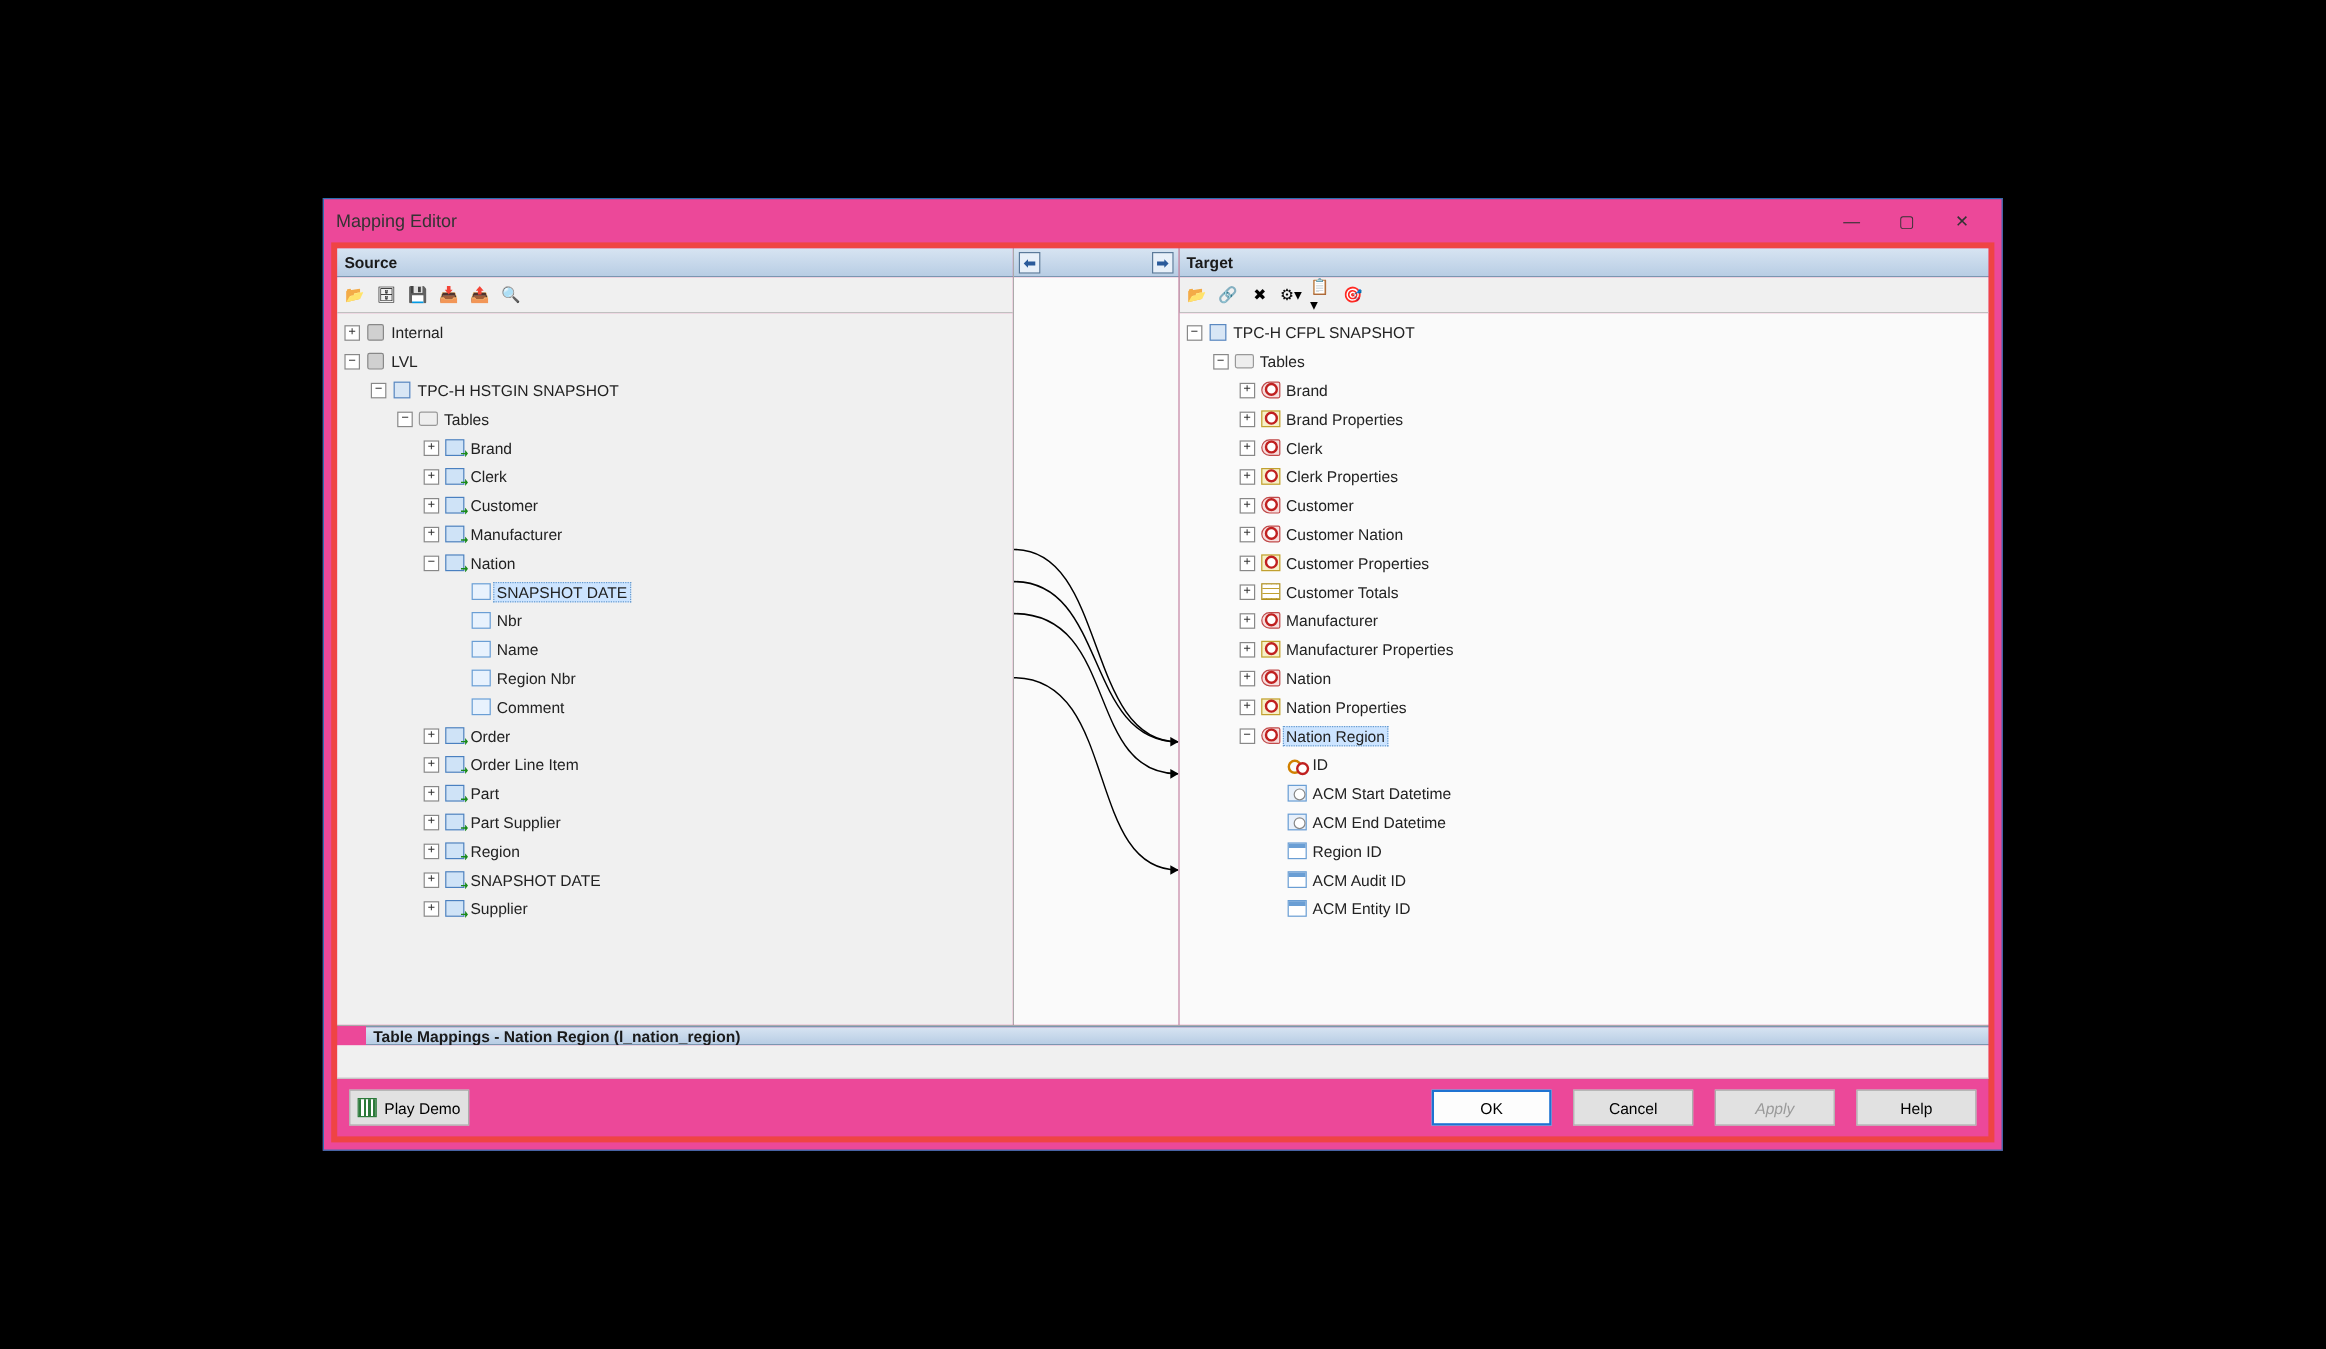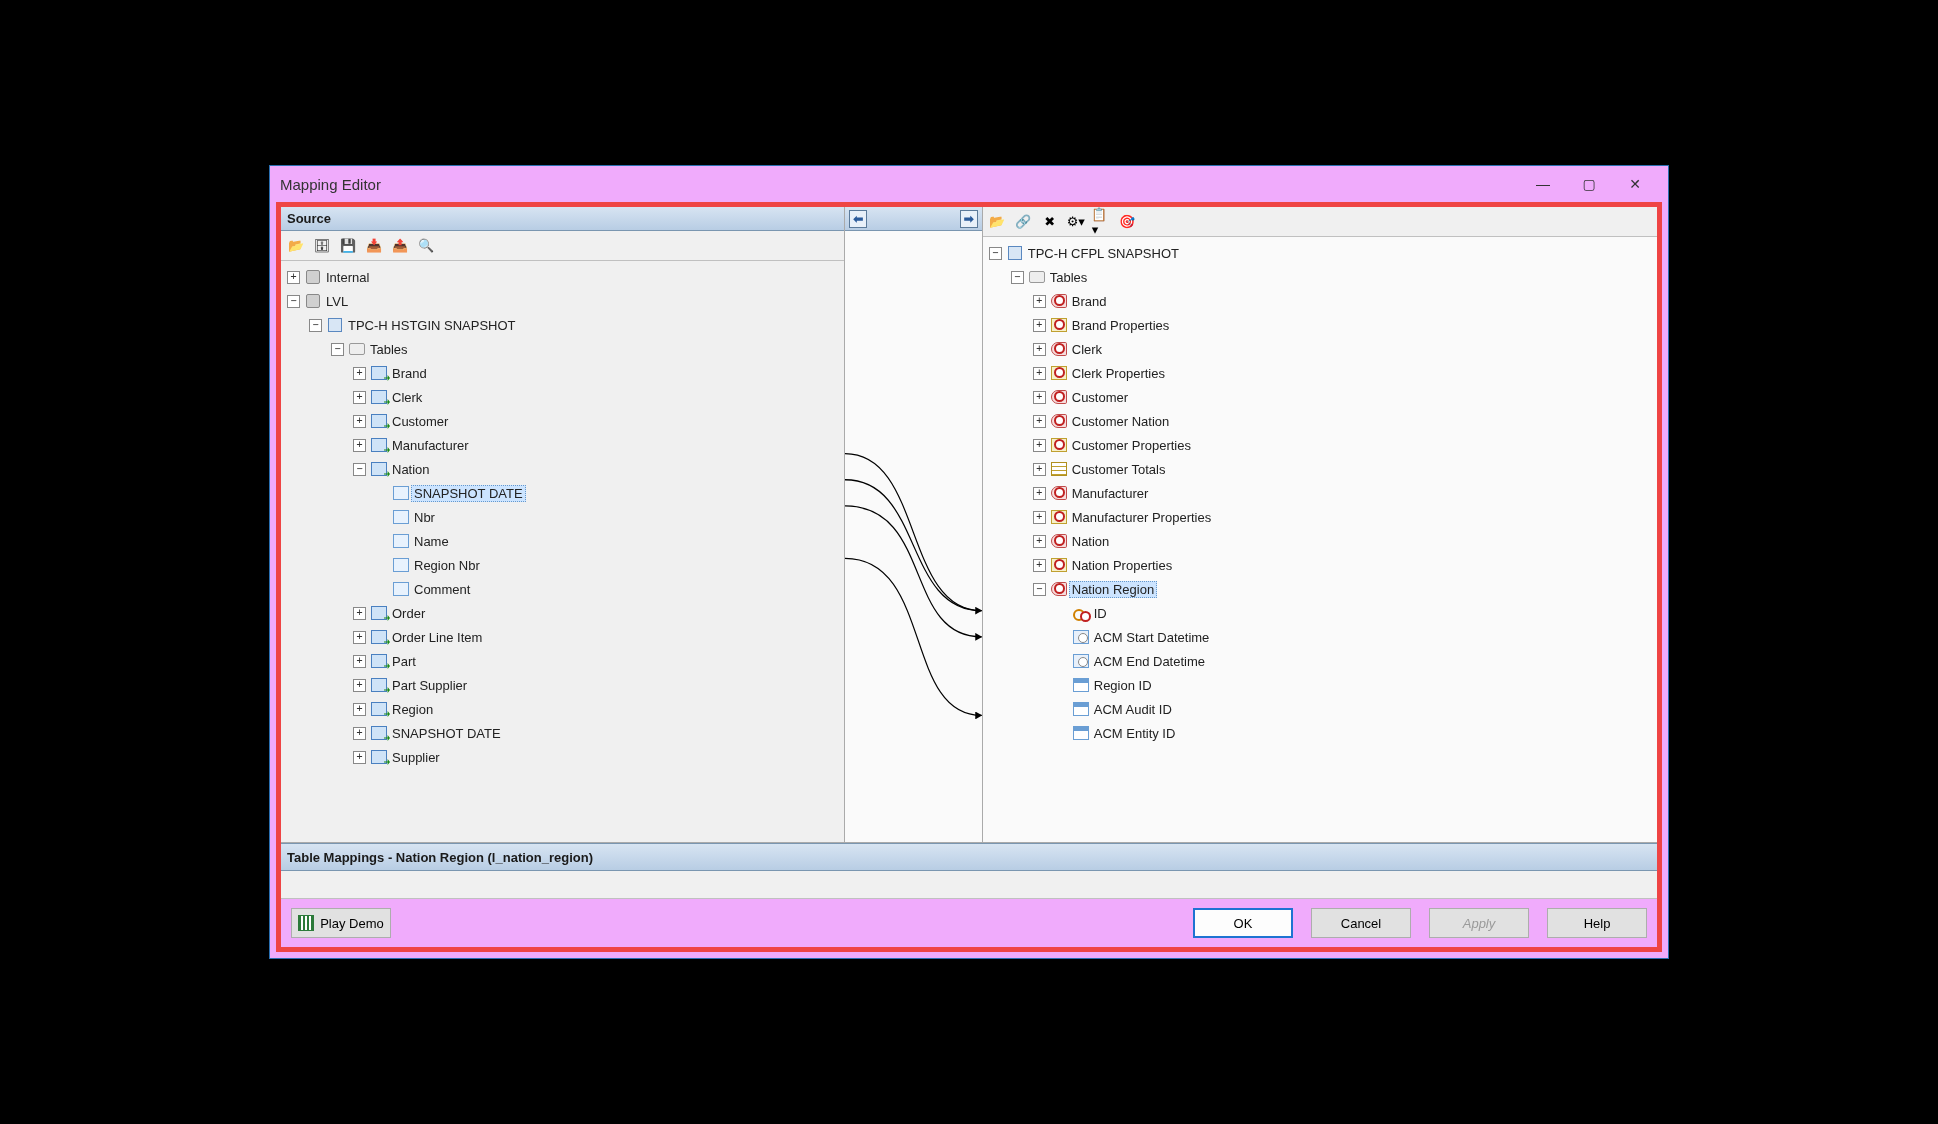--- a/index.html
+++ b/index.html
@@ -1,17 +1,17 @@
 <!DOCTYPE html>
 <html><head>
 <meta charset="utf-8">
 <style>
   * { box-sizing: border-box; margin: 0; padding: 0; font-family: "Segoe UI", Tahoma, sans-serif; }
   body { background: #000; display: flex; align-items: center; justify-content: center; height: 100vh; }
-  .window { width: 1400px; height: 794px; background: #f0abfc; border: 1px solid #2a6fb0; display: flex; flex-direction: column; }
+  .window { width: 1400px; height: 794px; background: #ec4899; border: 1px solid #2a6fb0; display: flex; flex-direction: column; }
   .titlebar { height: 36px; display:flex; align-items:center; padding: 0 10px; font-size: 15px; color: #333; }
   .titlebar .title { flex:1; }
   .win-controls { display:flex; gap:0; }
   .win-btn { width:46px; height:30px; display:flex; align-items:center; justify-content:center; font-size:14px; cursor:pointer; }
 
   .content { flex:1; display:flex; flex-direction:column; border:5px solid #ef4444; margin:0 6px 6px 6px; }
   .upper { flex:1; display:flex; border-bottom:1px solid #aaa; min-height:0; }
   .panel { display:flex; flex-direction:column; border-right:1px solid #aaa; min-width:0; }
   .panel:last-child { border-right:none; }
   .panel-source { flex: 0 0 41%; }
@@ -57,21 +57,21 @@
   .ic-key { width:16px; height:14px; position:relative; }
   .ic-key::before { content:""; position:absolute; left:0; top:3px; width:8px; height:8px; border:2px solid #d08000; border-radius:50%; }
   .ic-key::after { content:""; position:absolute; right:-2px; bottom:-2px; width:7px; height:7px; border:2px solid #c02020; border-radius:50%; background:#fff; }
   .ic-small-tbl { width:16px; height:14px; border:1px solid #6a9ed4; background:linear-gradient(#6a9ed4 0 4px, #fff 4px 100%); }
   .ic-small-tbl-q { width:16px; height:14px; border:1px solid #6a9ed4; background:linear-gradient(#6a9ed4 0 4px, #fff 4px 100%); position:relative; }
   .ic-small-tbl-q::after { content:"?"; position:absolute; right:-2px; bottom:-4px; font-size:9px; color:#c02020; font-weight:bold; }
 
   .middle-body { flex:1; position:relative; background:#fafafa; }
   .middle-body svg { position:absolute; inset:0; width:100%; height:100%; }
 
-  .table-mappings-hdr { height:28px; background:linear-gradient(#d7e4f2,#b8cde4); border-top:1px solid #7a96b0; border-bottom:1px solid #7a96b0; font-size:13px; font-weight:bold; padding:0 6px; display:flex; align-items:center; color:#1a1a1a; }
+  .table-mappings-hdr { height:16px; background:linear-gradient(#d7e4f2,#b8cde4); border-top:1px solid #7a96b0; border-bottom:1px solid #7a96b0; font-size:13px; font-weight:bold; padding:0 6px; display:flex; align-items:center; color:#1a1a1a;margin-left:24px; }
   .table-mappings-body { height:28px; background:#f0f0f0; border-bottom:1px solid #c0c0c0; }
 
   .footer { height:48px; display:flex; align-items:center; padding:0 10px; gap:18px; }
   .footer .spacer { flex:1; }
   .btn { min-width:100px; height:30px; border:1px solid #adadad; background:#e1e1e1; font-size:13px; cursor:pointer; display:flex; align-items:center; justify-content:center; gap:6px; }
   .btn.primary { border:2px solid #1e73d2; background:#fdfdfd; }
   .btn.disabled { color:#9a9a9a; cursor:default;font-style:italic; }
   .play-icon { width:16px; height:16px; border:1px solid #2c7a3a; background:linear-gradient(90deg,#2c7a3a 0 2px,#fff 2px 4px,#2c7a3a 4px 6px,#fff 6px 8px,#2c7a3a 8px 10px,#fff 10px 12px,#2c7a3a 12px 14px,#fff 14px 16px); }
 
   
@@ -332,20 +332,21 @@
             <path d="M 0 228 C 80 228 60 348 140 348" stroke="#000" fill="none" stroke-width="1.2"></path>
 
             <path d="M 0 252 C 90 252 60 372 140 372" stroke="#000" fill="none" stroke-width="1.2" marker-end="url(#arrow)"></path>
 
             <path d="M 0 300 C 90 300 60 444 140 444" stroke="#000" fill="none" stroke-width="1.2" marker-end="url(#arrow)"></path>
           </svg>
         </div>
       </div>
 
       <div class="panel panel-target">
+        <div class="panel-header">Target</div>
         <div class="toolbar">
           <div class="tbtn">📂</div>
           <div class="tbtn">🔗</div>
           <div class="tbtn">✖</div>
           <div class="tbtn">⚙▾</div>
           <div class="tbtn">📋▾</div>
           <div class="tbtn">🎯</div>
         </div>
         <div class="tree-scroll light tree">
           <ul>

